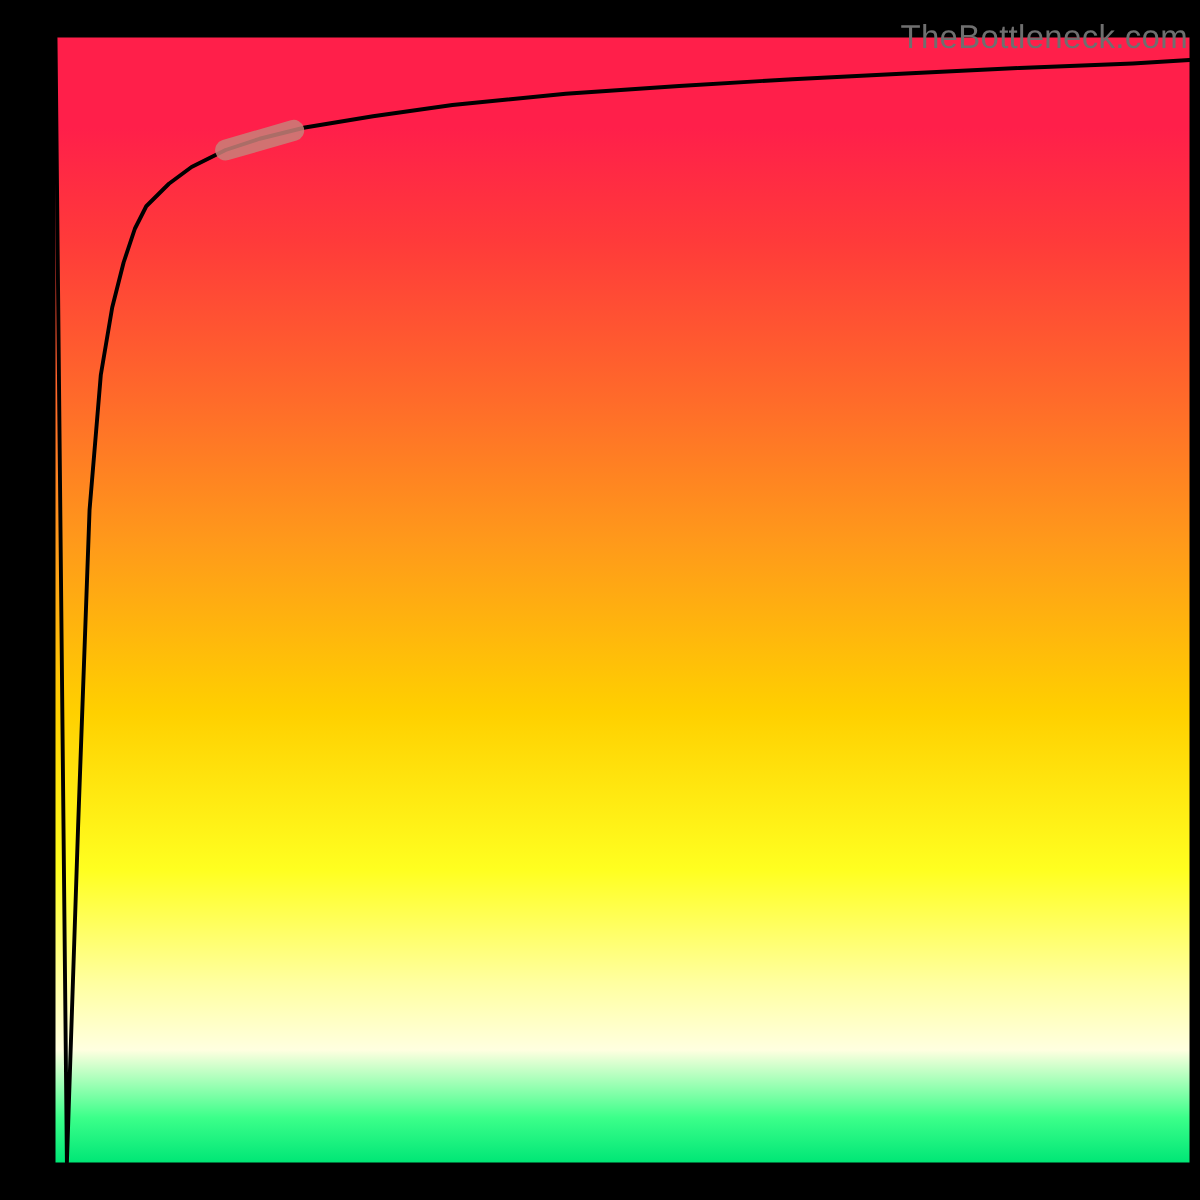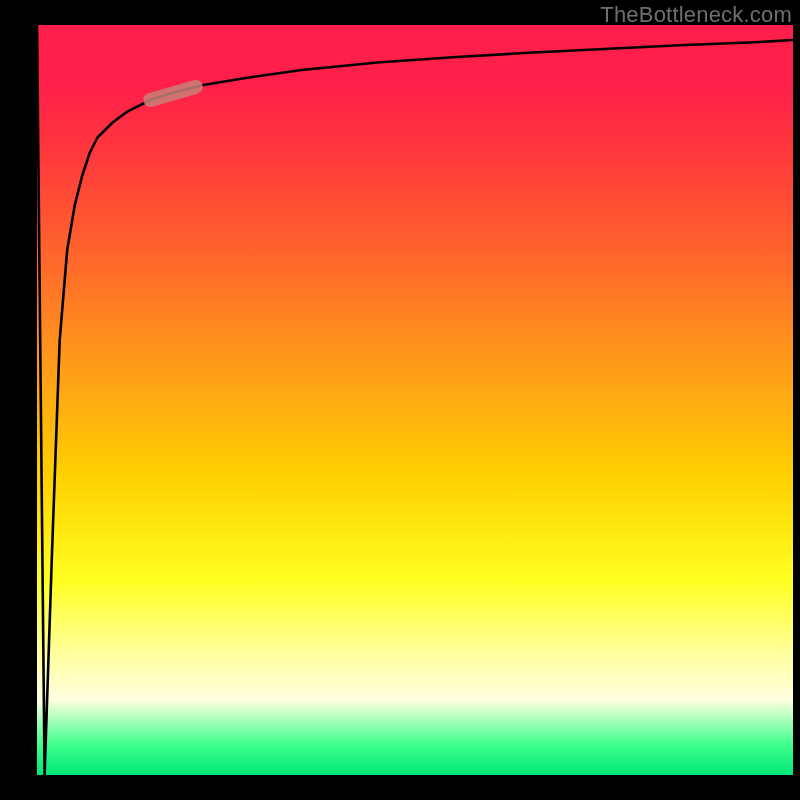--- a/index.html
+++ b/index.html
@@ -33,21 +33,21 @@
       #ffd000 60%,
       #ffff20 74%,
       #ffffa0 84%,
       #ffffe0 90%,
       #3cff8a 96%,
       #00e676 100%
     );
   }
   .watermark {
     position: absolute;
-    top: 2px;
+    top: 12px;
     right: 8px;
     color: #6f6f6f;
     font-size: 22px;
     font-weight: 500;
     letter-spacing: 0.2px;
     user-select: none;
     pointer-events: none;
     margin-left: 40px;
   }
   svg.curve {

